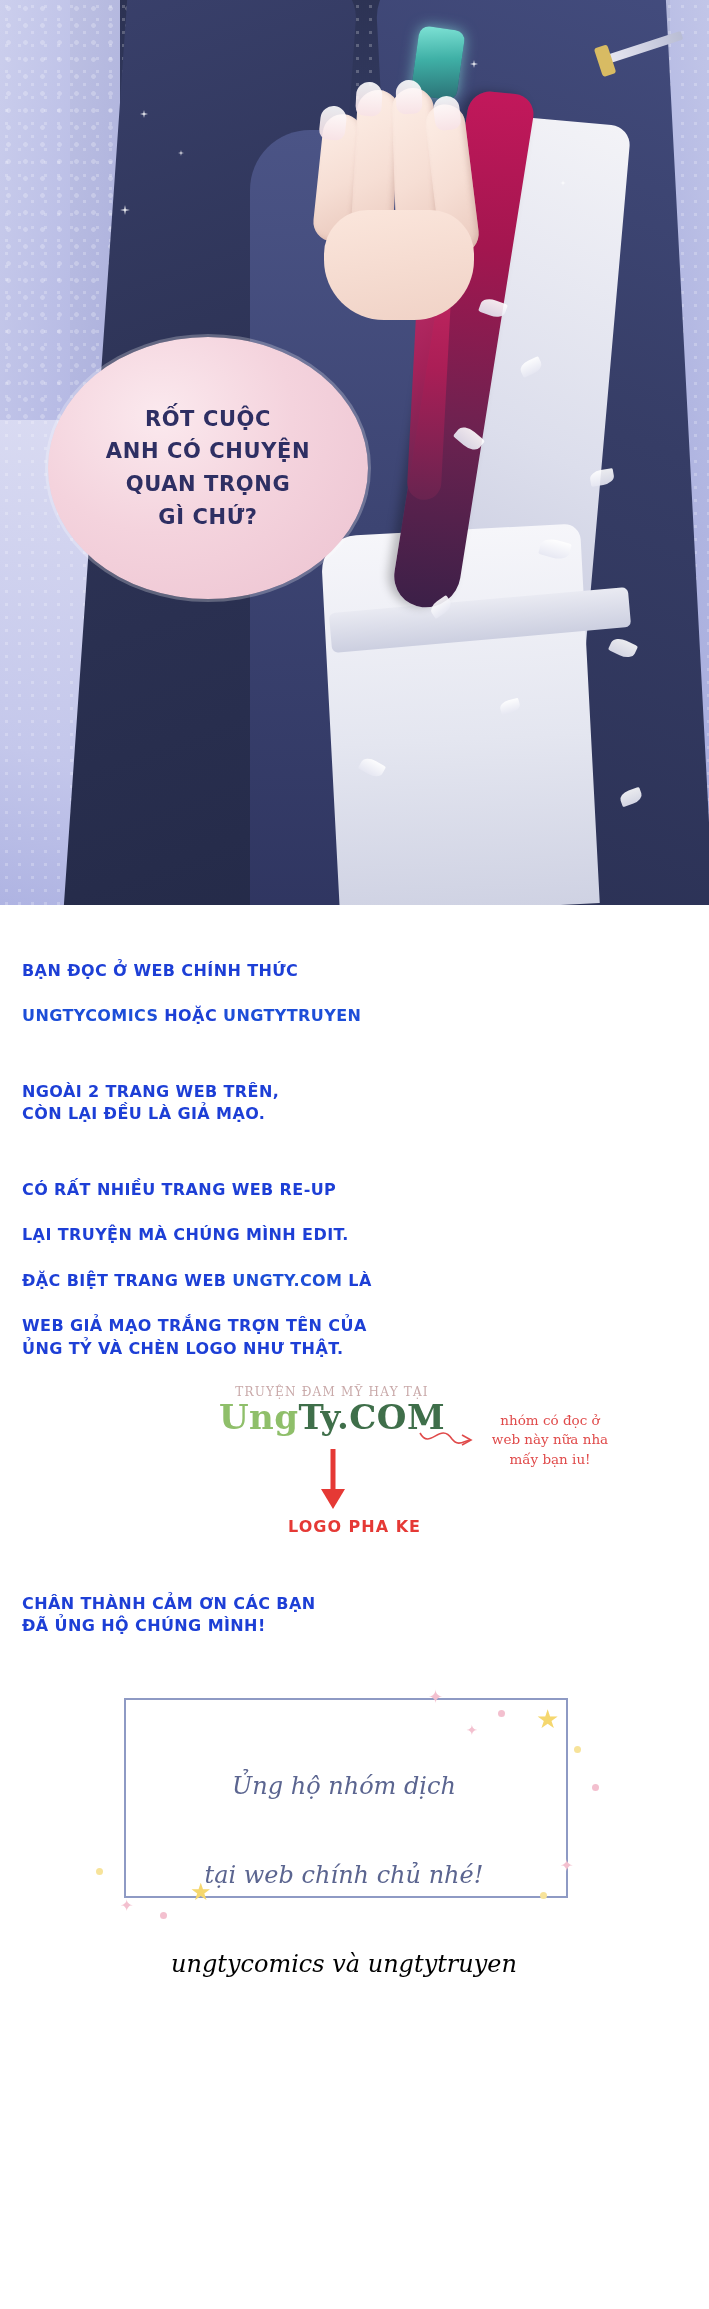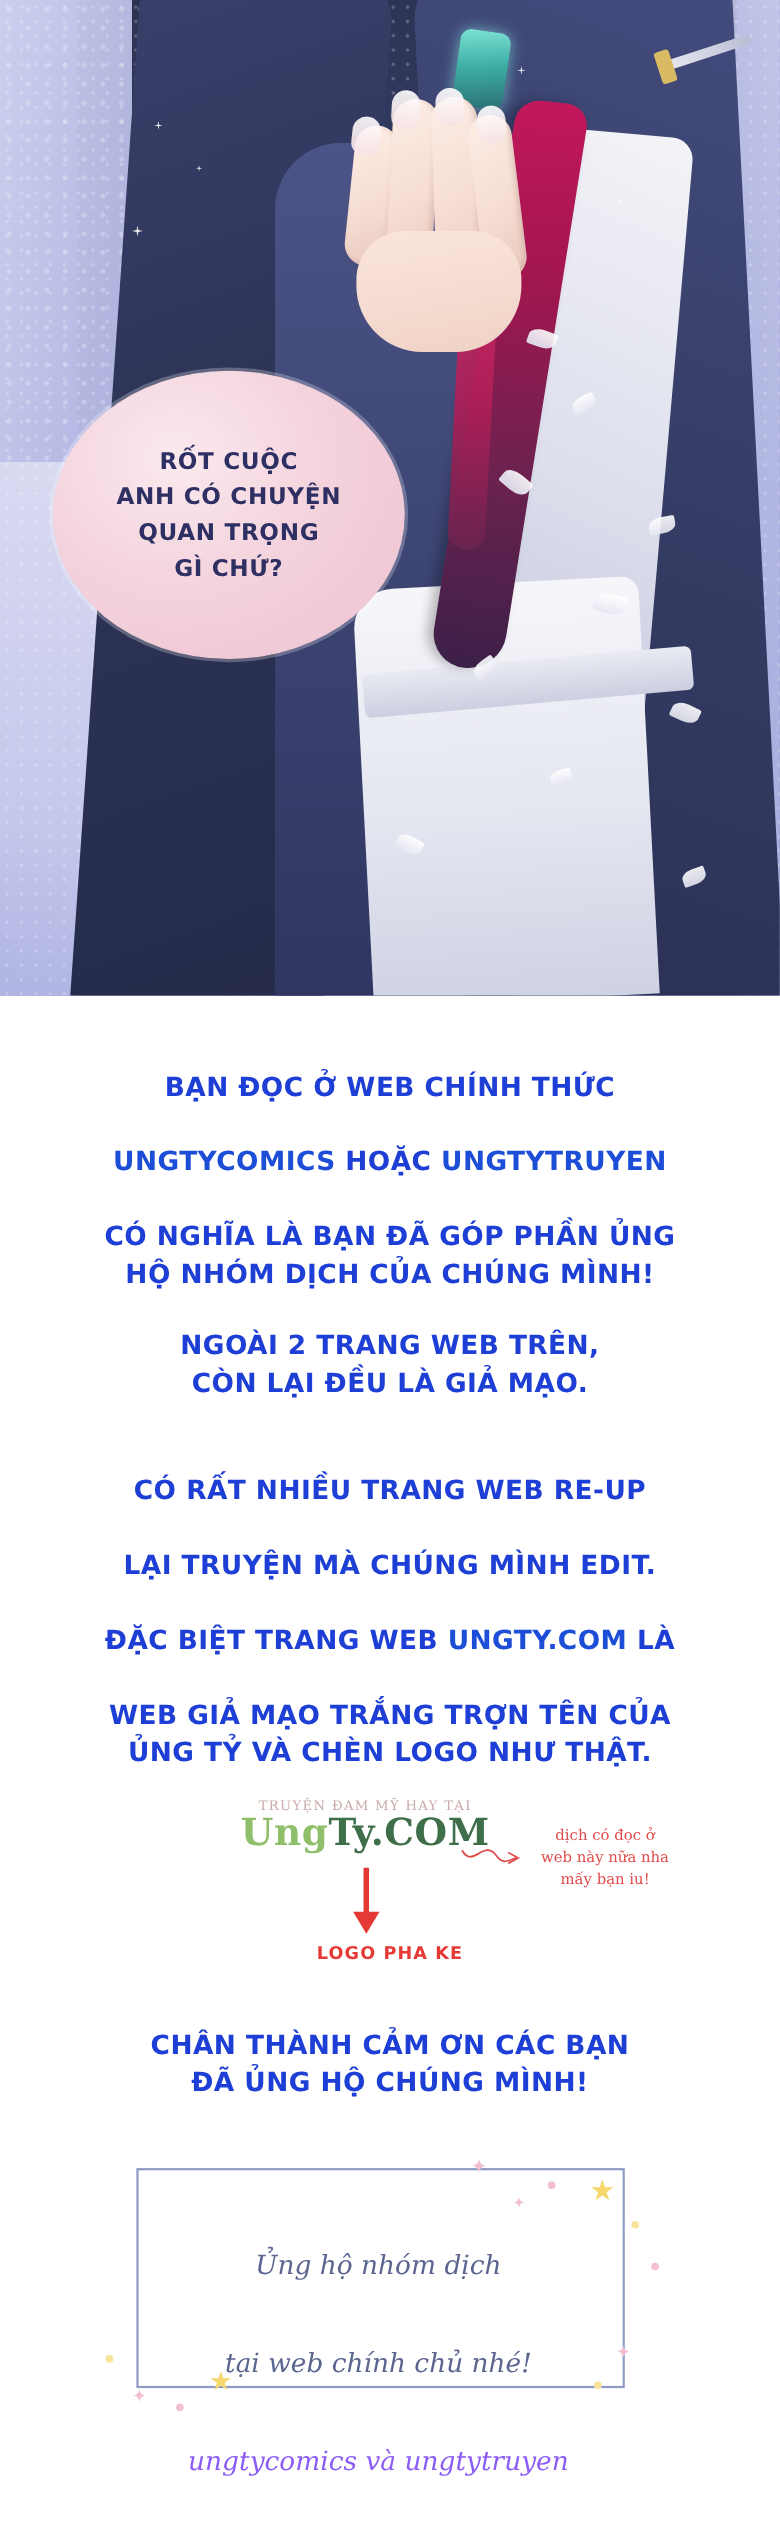--- a/index.html
+++ b/index.html
@@ -217,28 +217,29 @@
     white-space: pre-line;
   }
 
   
   .notice {
     position: absolute;
     left: 0; top: 905px;
     width: 709px;
   }
   .blk {
-    text-align: center;
+    text-align: left;
     color: #1d3fd6;
     font-family: "DejaVu Sans", sans-serif;
     font-weight: 700;
-    font-size: 24px;
+    font-size: 16px;
     line-height: 1.42;
     letter-spacing: .4px;
     white-space: pre-line;
+    margin-left: 22px;
   }
   .b1 { margin-top: 32px; }
   .b2 { margin-top: 30px; }
   .b3 { margin-top: 30px; }
   .hl { color: #1d4ed8; }
 
   
   .fake-wrap {
     position: relative;
     width: 709px;
@@ -320,21 +321,21 @@
     left: 124px; top: 40px;
     width: 440px;
     text-align: center;
     font-family: "DejaVu Serif", serif;
     font-size: 24px;
     color: #5b6590;
     line-height: 1.85;
     white-space: pre-line;
     font-style: italic;
   }
-  .frame-text .last { color: #8b5cf6; }
+  .frame-text .last { color: #000000; }
   .star {
     position: absolute;
     color: #f5d76e;
     font-size: 22px;
   }
   .star.pink { color: #f3c0cf; }
   .dot {
     position: absolute;
     width: 7px; height: 7px;
     border-radius: 50%;
@@ -406,22 +407,20 @@
 QUAN TRỌNG
 GÌ CHỨ?</div>
     </div>
   </div>
 
   <div class="notice">
 
     <div class="blk b1">
       <span>BẠN ĐỌC Ở WEB CHÍNH THỨC</span><br>
       <span class="hl">UNGTYCOMICS</span><span> HOẶC </span><span class="hl">UNGTYTRUYEN</span><br>
-      <span>CÓ NGHĨA LÀ BẠN ĐÃ GÓP PHẦN ỦNG
-HỘ NHÓM DỊCH CỦA CHÚNG MÌNH!</span>
     </div>
 
     <div class="blk b2">NGOÀI 2 TRANG WEB TRÊN,
 CÒN LẠI ĐỀU LÀ GIẢ MẠO.</div>
 
     <div class="blk b3">
       <span>CÓ RẤT NHIỀU TRANG WEB RE-UP</span><br>
       <span>LẠI TRUYỆN MÀ CHÚNG MÌNH EDIT.</span><br>
       <span>ĐẶC BIỆT TRANG WEB </span><span class="hl">UNGTY.COM</span><span> LÀ</span><br>
       <span>WEB GIẢ MẠO TRẮNG TRỢN TÊN CỦA
@@ -432,21 +431,21 @@
       <div class="fake-sub">TRUYỆN ĐAM MỸ HAY TẠI</div>
       <div class="fake-logo">
         <span>Ung</span><span class="dark">Ty.COM</span>
       </div>
 
       <svg class="squiggle" viewBox="0 0 60 30">
         <path d="M2 8 C 12 26, 22 -4, 34 14 C 40 22, 46 16, 52 15" fill="none" stroke="#e04a4a" stroke-width="1.6"></path>
         <path d="M44 10 L53 15 L44 20" fill="none" stroke="#e04a4a" stroke-width="1.6"></path>
       </svg>
 
-      <div class="red-note">dịch có đọc ở
+      <div class="red-note">nhóm có đọc ở
 web này nữa nha
 mấy bạn iu!</div>
 
       <svg class="arrow-down" viewBox="0 0 30 64">
         <path d="M15 2 L15 48" stroke="#e53935" stroke-width="5" fill="none"></path>
         <path d="M3 42 L15 62 L27 42 Z" fill="#e53935"></path>
       </svg>
 
       <div class="fake-label">LOGO PHA KE</div>
     </div>

